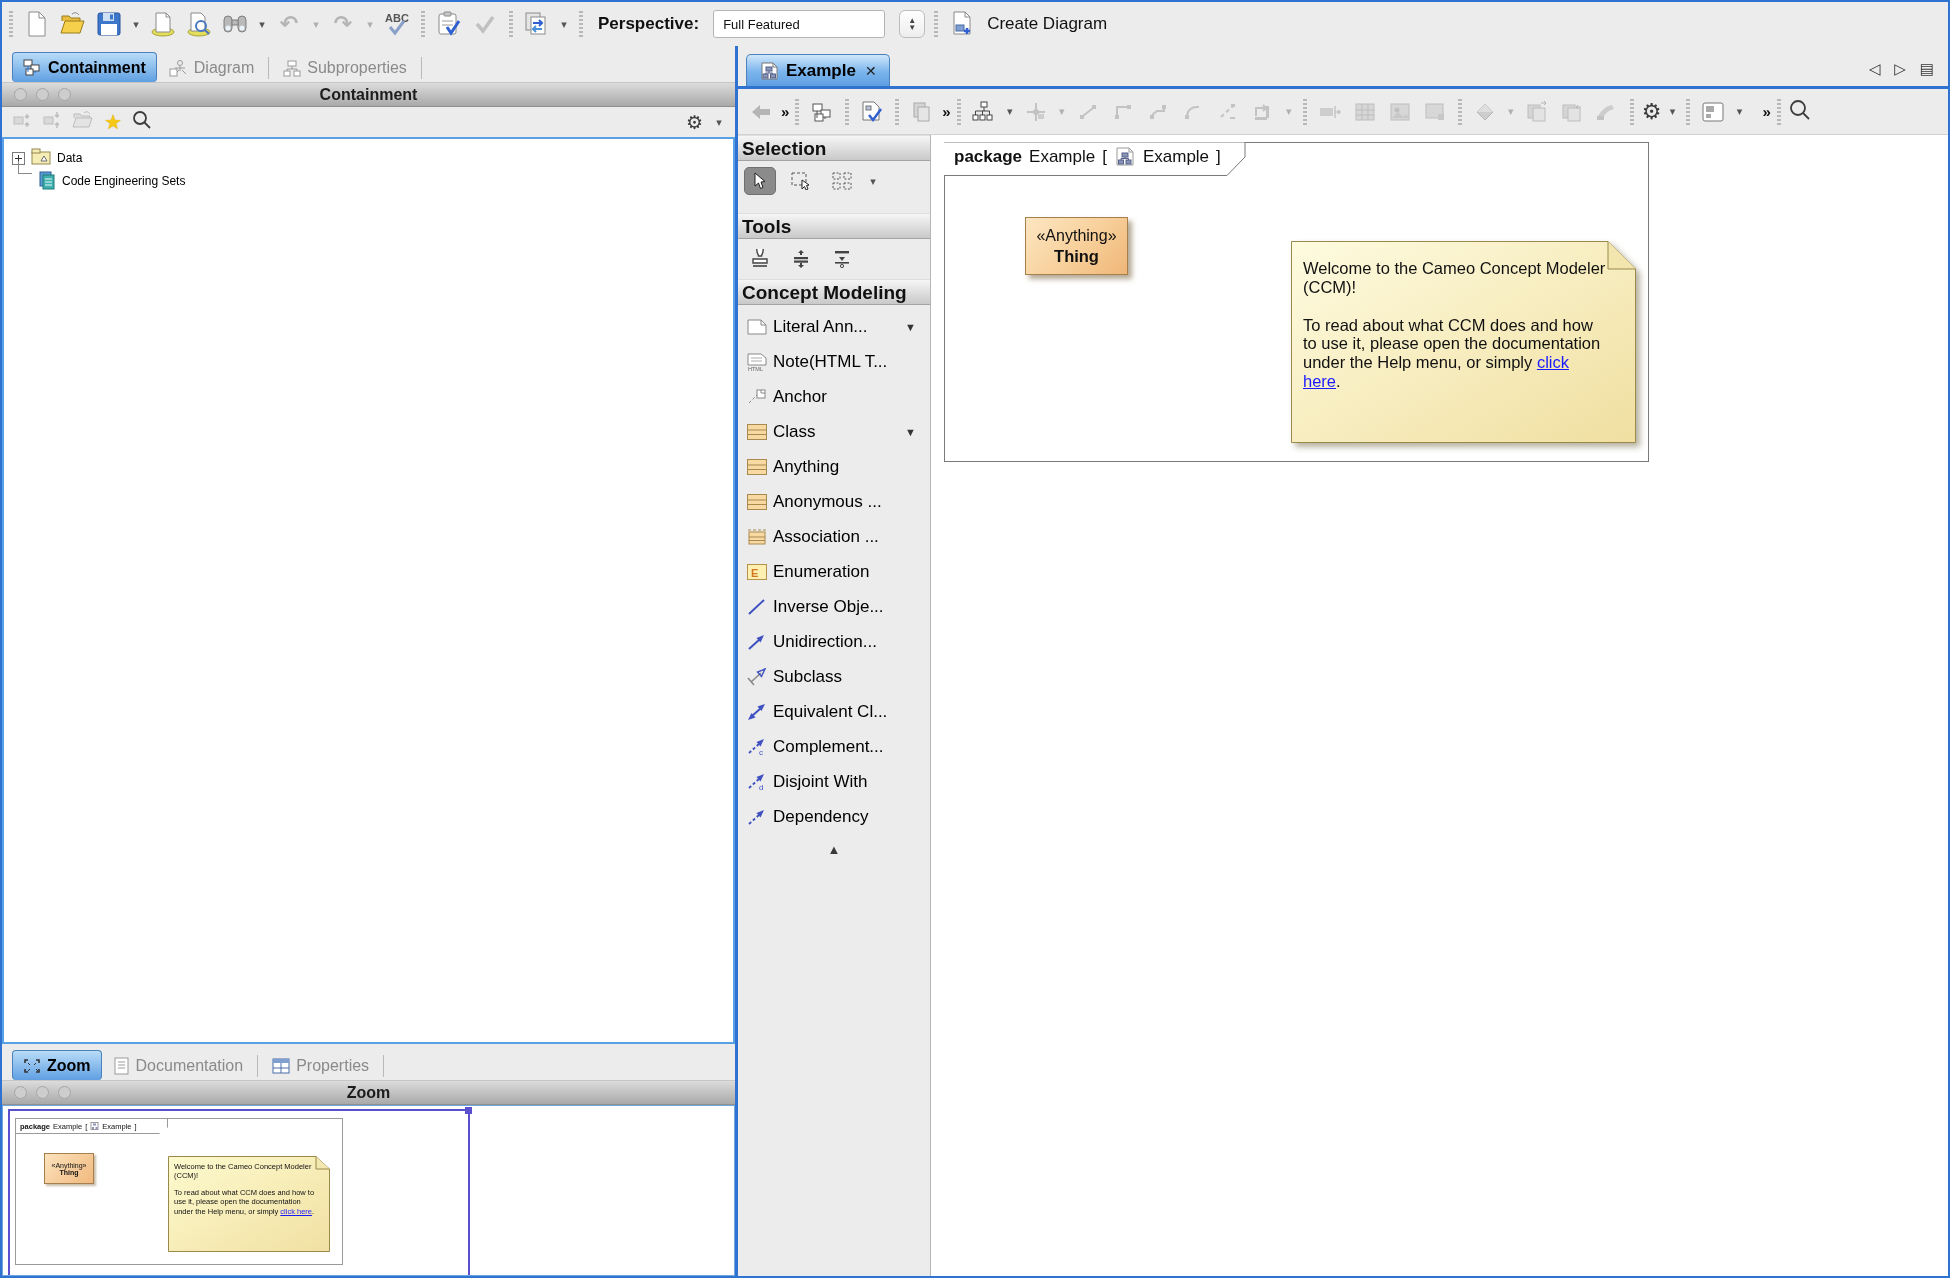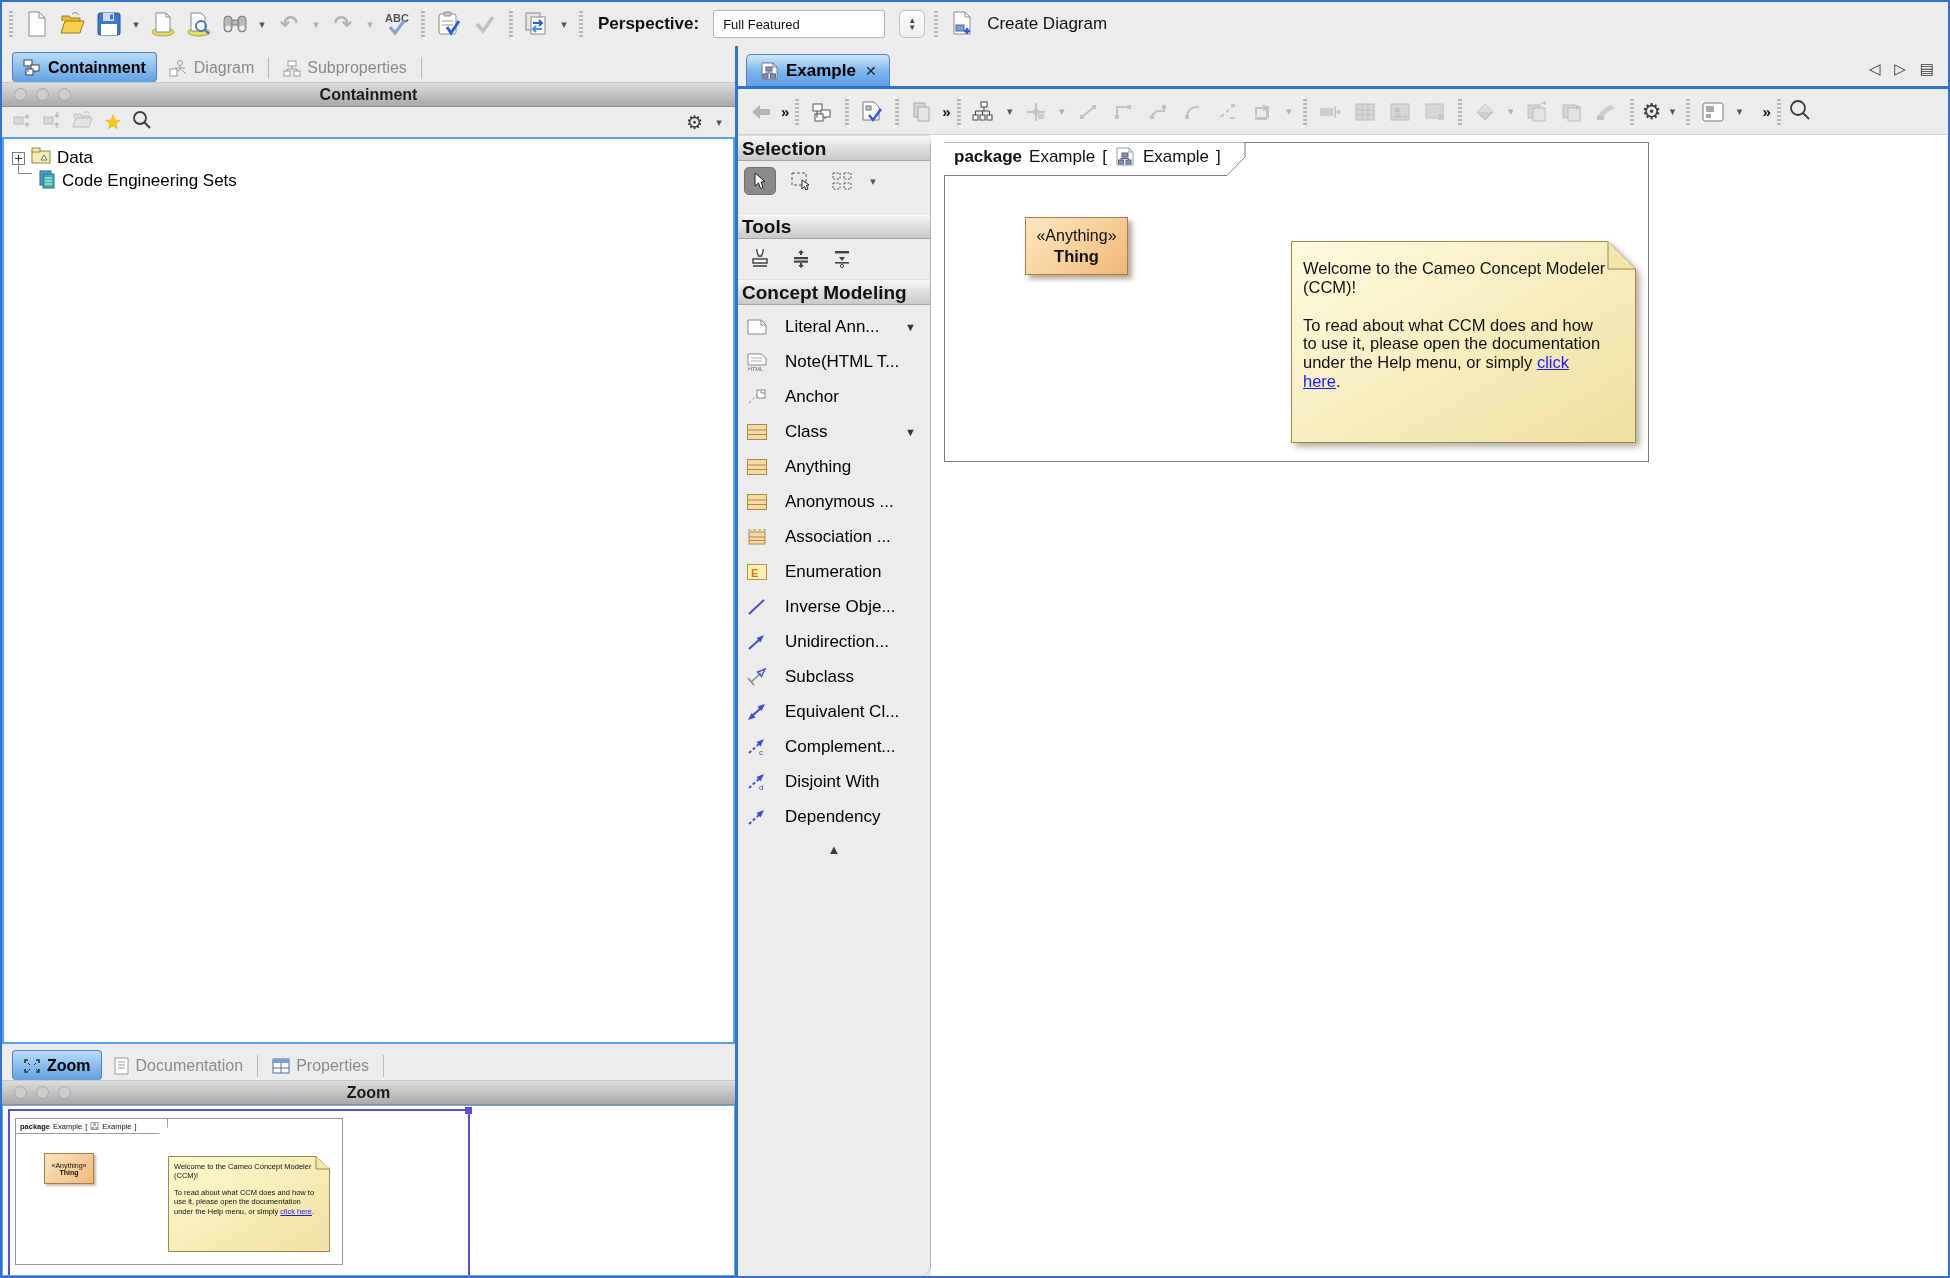--- a/index.html
+++ b/index.html
@@ -42,21 +42,21 @@
   .tl-dots { display:flex; gap:9px; margin-left:12px; }
   .tl-dots i { width:13px; height:13px; border-radius:50%; background:#cdcdcd; border:1px solid #a6a6a6; }
   .panel-title { position:absolute; left:0; right:0; text-align:center; font-size:16px; font-weight:700; color:#1c1c1c; }
 
   .containment-panel { height:962px; display:flex; flex-direction:column; background:#ececec; }
   .panel-toolbar { height:30px; display:flex; align-items:center; gap:10px; padding:0 10px; background:#ececec; }
   .panel-toolbar .spacer { flex:1; }
   .star { color:#f6c715; font-size:20px; text-shadow:0 0 1px #b98d00; }
   .gear { color:#3c3c3c; font-size:19px; }
   .tree-area { flex:1; background:#fff; border:2px solid #59a1e6; margin:0; position:relative; overflow:hidden; }
-  .tree-row { display:flex; align-items:center; gap:6px; height:26px; font-size:17px; color:#000; position:absolute; }
+  .tree-row { display:flex; align-items:center; gap:6px; height:26px; font-size:12px; color:#000; position:absolute; }
   .expander { width:13px; height:13px; border:1px solid #7a7a7a; background:#fff; position:relative; }
   .expander::before { content:""; position:absolute; left:2px; right:2px; top:5px; height:1px; background:#333; }
   .expander::after { content:""; position:absolute; top:2px; bottom:2px; left:5px; width:1px; background:#333; }
   .tree-l { position:absolute; left:14px; top:22px; width:14px; height:13px;
     border-left:1px solid #888; border-bottom:1px solid #888; }
 
   .bottom-tabs { height:36px; }
   .zoom-panel { flex:1; display:flex; flex-direction:column; }
   .zoom-preview { flex:1; background:#fff; border:1px solid #6fa6dd; position:relative; overflow:hidden; }
 
@@ -82,29 +82,29 @@
     border-radius:5px 5px 0 0; font-size:17px; font-weight:700; color:#000; }
   .doc-close { font-size:14px; font-weight:700; color:#222; margin-left:2px; }
   .nav-icons { position:absolute; right:14px; bottom:8px; display:flex; gap:14px; font-size:15px; color:#333; }
   .right-body { flex:1; display:flex; flex-direction:column; border-top:3px solid #2f72cf; }
   .diagram-toolbar { height:46px; background:#ececec; display:flex; align-items:center; padding:0 8px; gap:5px;
     border-bottom:1px solid #d2d2d2; }
   .chev { font-size:15px; font-weight:700; color:#111; letter-spacing:-2px; }
   .work-row { flex:1; position:relative; }
 
   
-  .palette { position:absolute; left:0; top:0; bottom:0; width:193px; background:#ececec; border-right:1px solid #b5b5b5;border-radius:10px; }
+  .palette { position:absolute; left:0; top:0; bottom:0; width:193px; background:#ececec; border-right:1px solid #b5b5b5; }
   .pal-header { height:26px; background:linear-gradient(#f6f6f6,#c9c9c9); border-top:1px solid #dedede;
     border-bottom:1px solid #a3a3a3; font-size:19px; font-weight:700; color:#111; padding-left:4px; line-height:25px; }
   .sel-row,.tools-row { display:flex; align-items:center; gap:9px; padding:6px 6px; }
   .sel-btn { width:32px; height:28px; border-radius:5px; display:flex; align-items:center; justify-content:center; }
   .sel-btn.active { background:#8b8b8b; border:1px solid #6f6f6f; }
   .mt { margin-top:12px; }
   .pal-items { padding-top:4px; }
-  .pal-item { height:35px; display:flex; align-items:center; gap:17px; padding-left:8px; position:relative; font-size:17px; color:#000; }
+  .pal-item { height:35px; display:flex; align-items:center; gap:5px; padding-left:8px; position:relative; font-size:17px; color:#000; }
   .pal-item .pal-dd { position:absolute; right:14px; font-size:11px; color:#333; }
   .pal-ico { width:22px; display:flex; justify-content:center; }
   .collapse-arrow { text-align:center; color:#3a3a3a; font-size:13px; margin-top:8px; }
 
   
   .canvas { position:absolute; left:193px; right:0; top:0; bottom:0; background:#fff; }
   .frame { position:absolute; left:13px; top:7px; width:705px; height:320px; border:1px solid #7a7a7a; }
   .frame-head { position:absolute; left:-1px; top:-1px; width:302px; height:34px; }
   .frame-head-text { position:absolute; left:10px; top:5px; display:flex; align-items:center; gap:7px; font-size:17px; color:#111; }
   .frame-head-text .kw { font-weight:700; }

